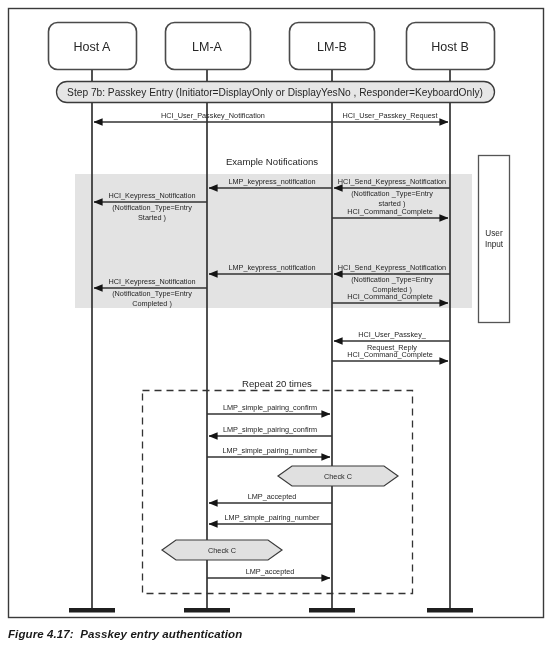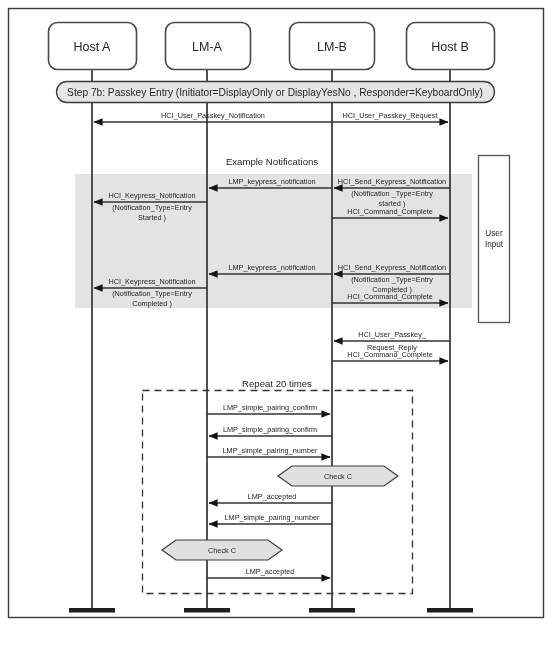--- a/index.html
+++ b/index.html
@@ -199,14 +199,15 @@
       <text class="msg-label" x="222" y="553" text-anchor="middle">Check C</text>
     </g>
 
     <g>
       <line x1="207" y1="578" x2="330" y2="578" stroke="#333" stroke-width="1.3" marker-end="url(#ahR)"></line>
       <text class="msg-label" x="270" y="574" text-anchor="middle">LMP_accepted</text>
     </g>
 
   </svg>
 
+  <div class="caption">Figure 4.17:  Passkey entry authentication</div>
 
 </div>
 
 </body></html>

